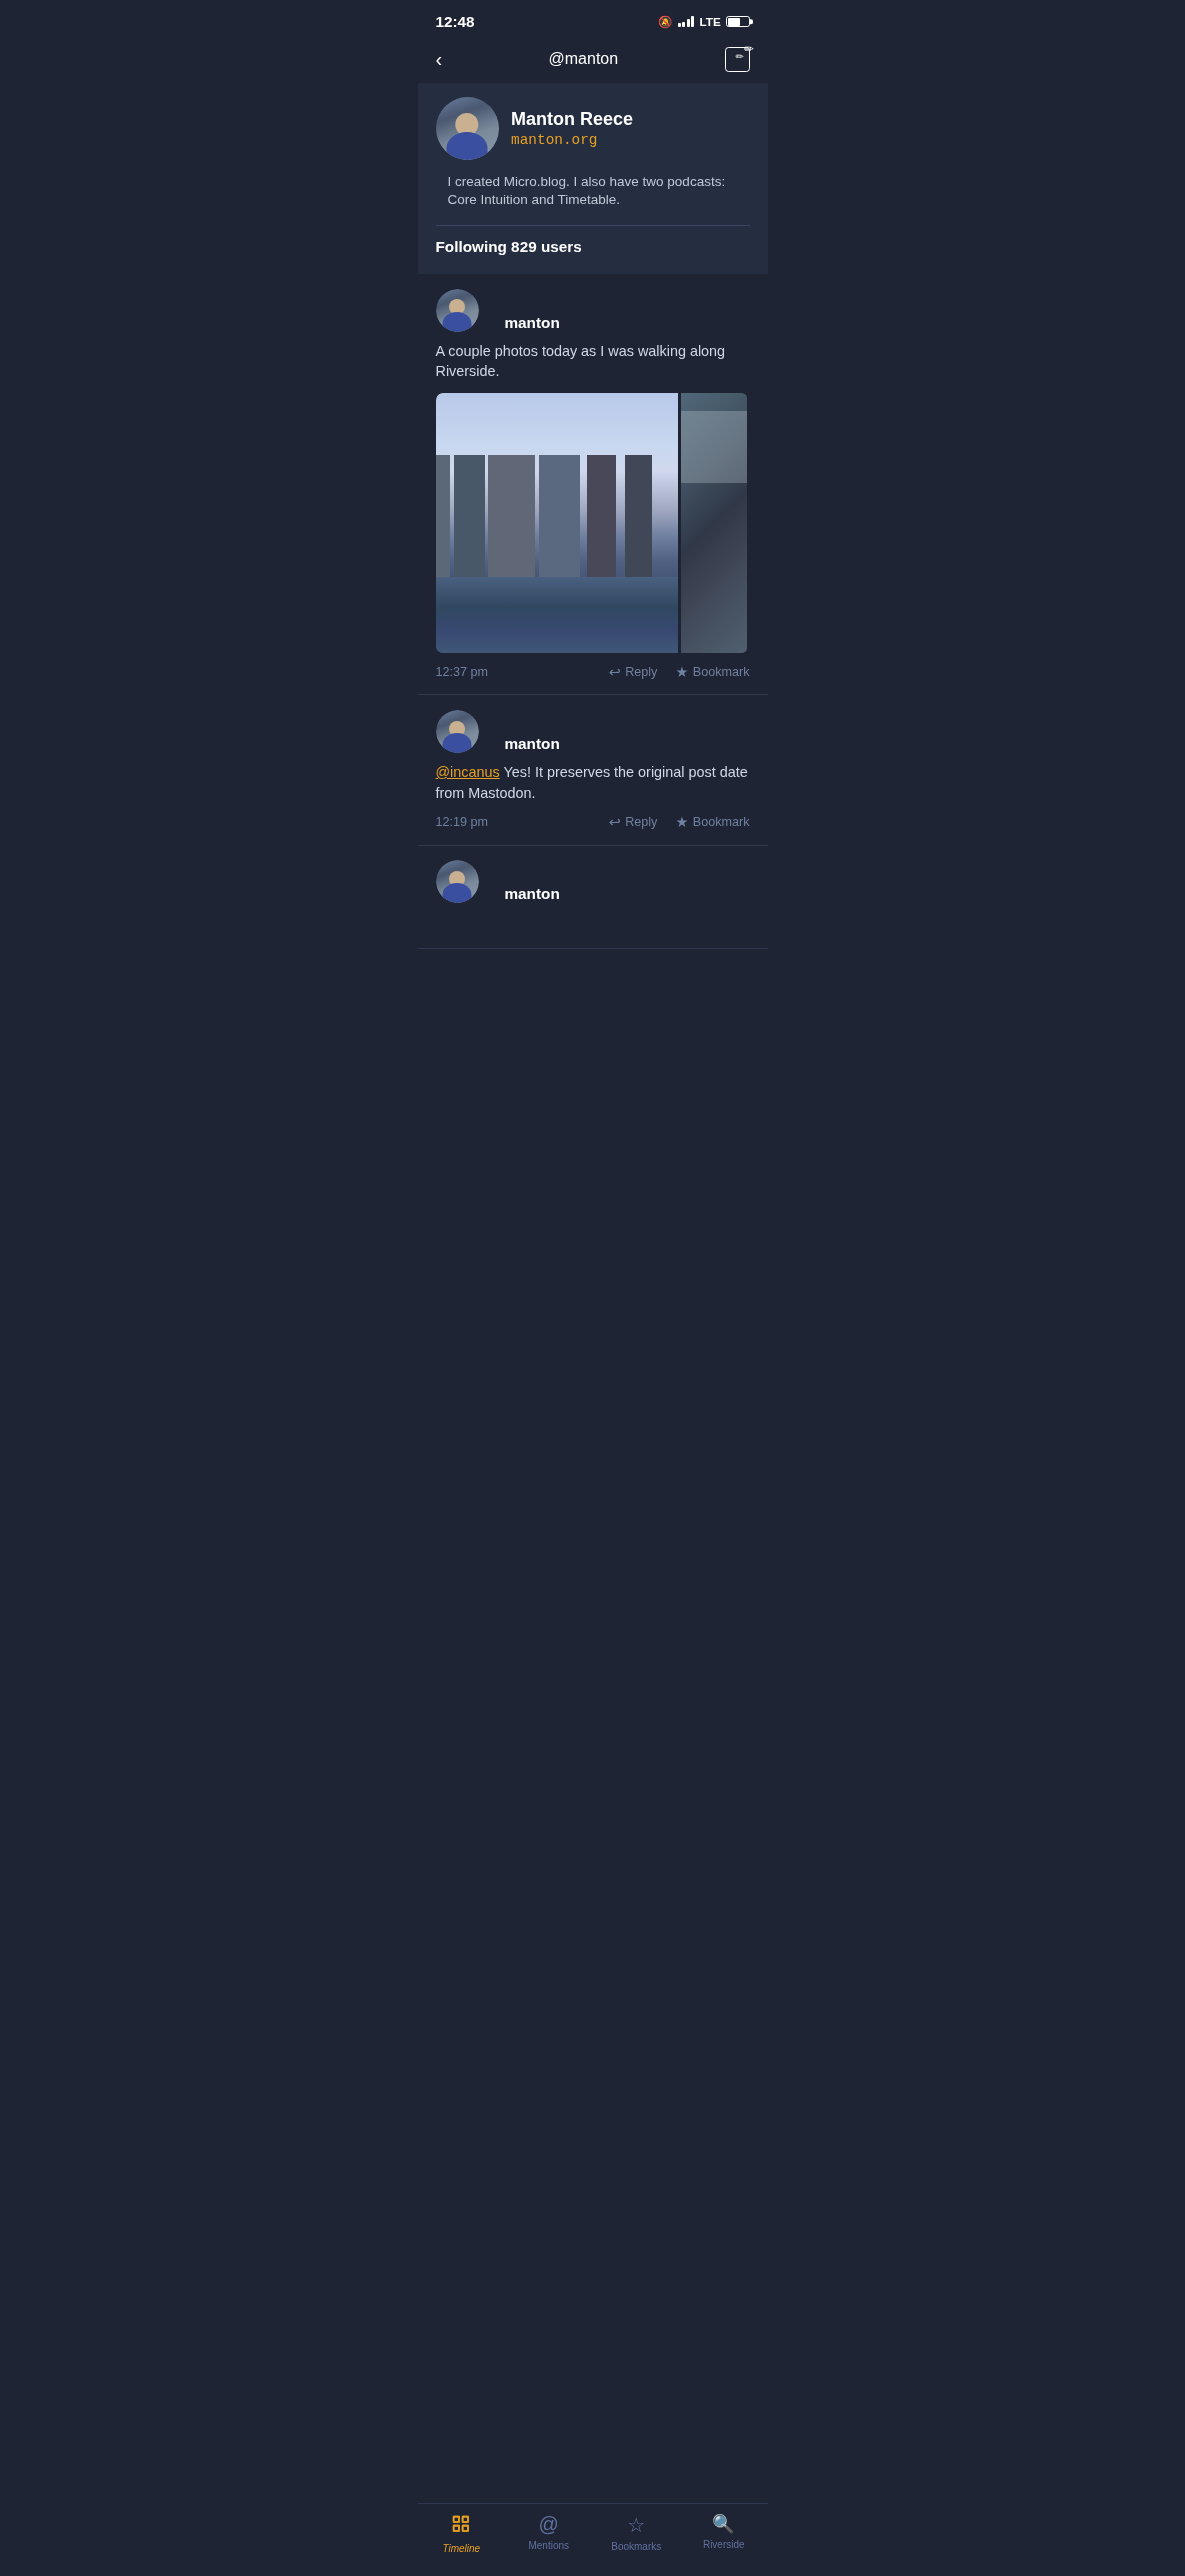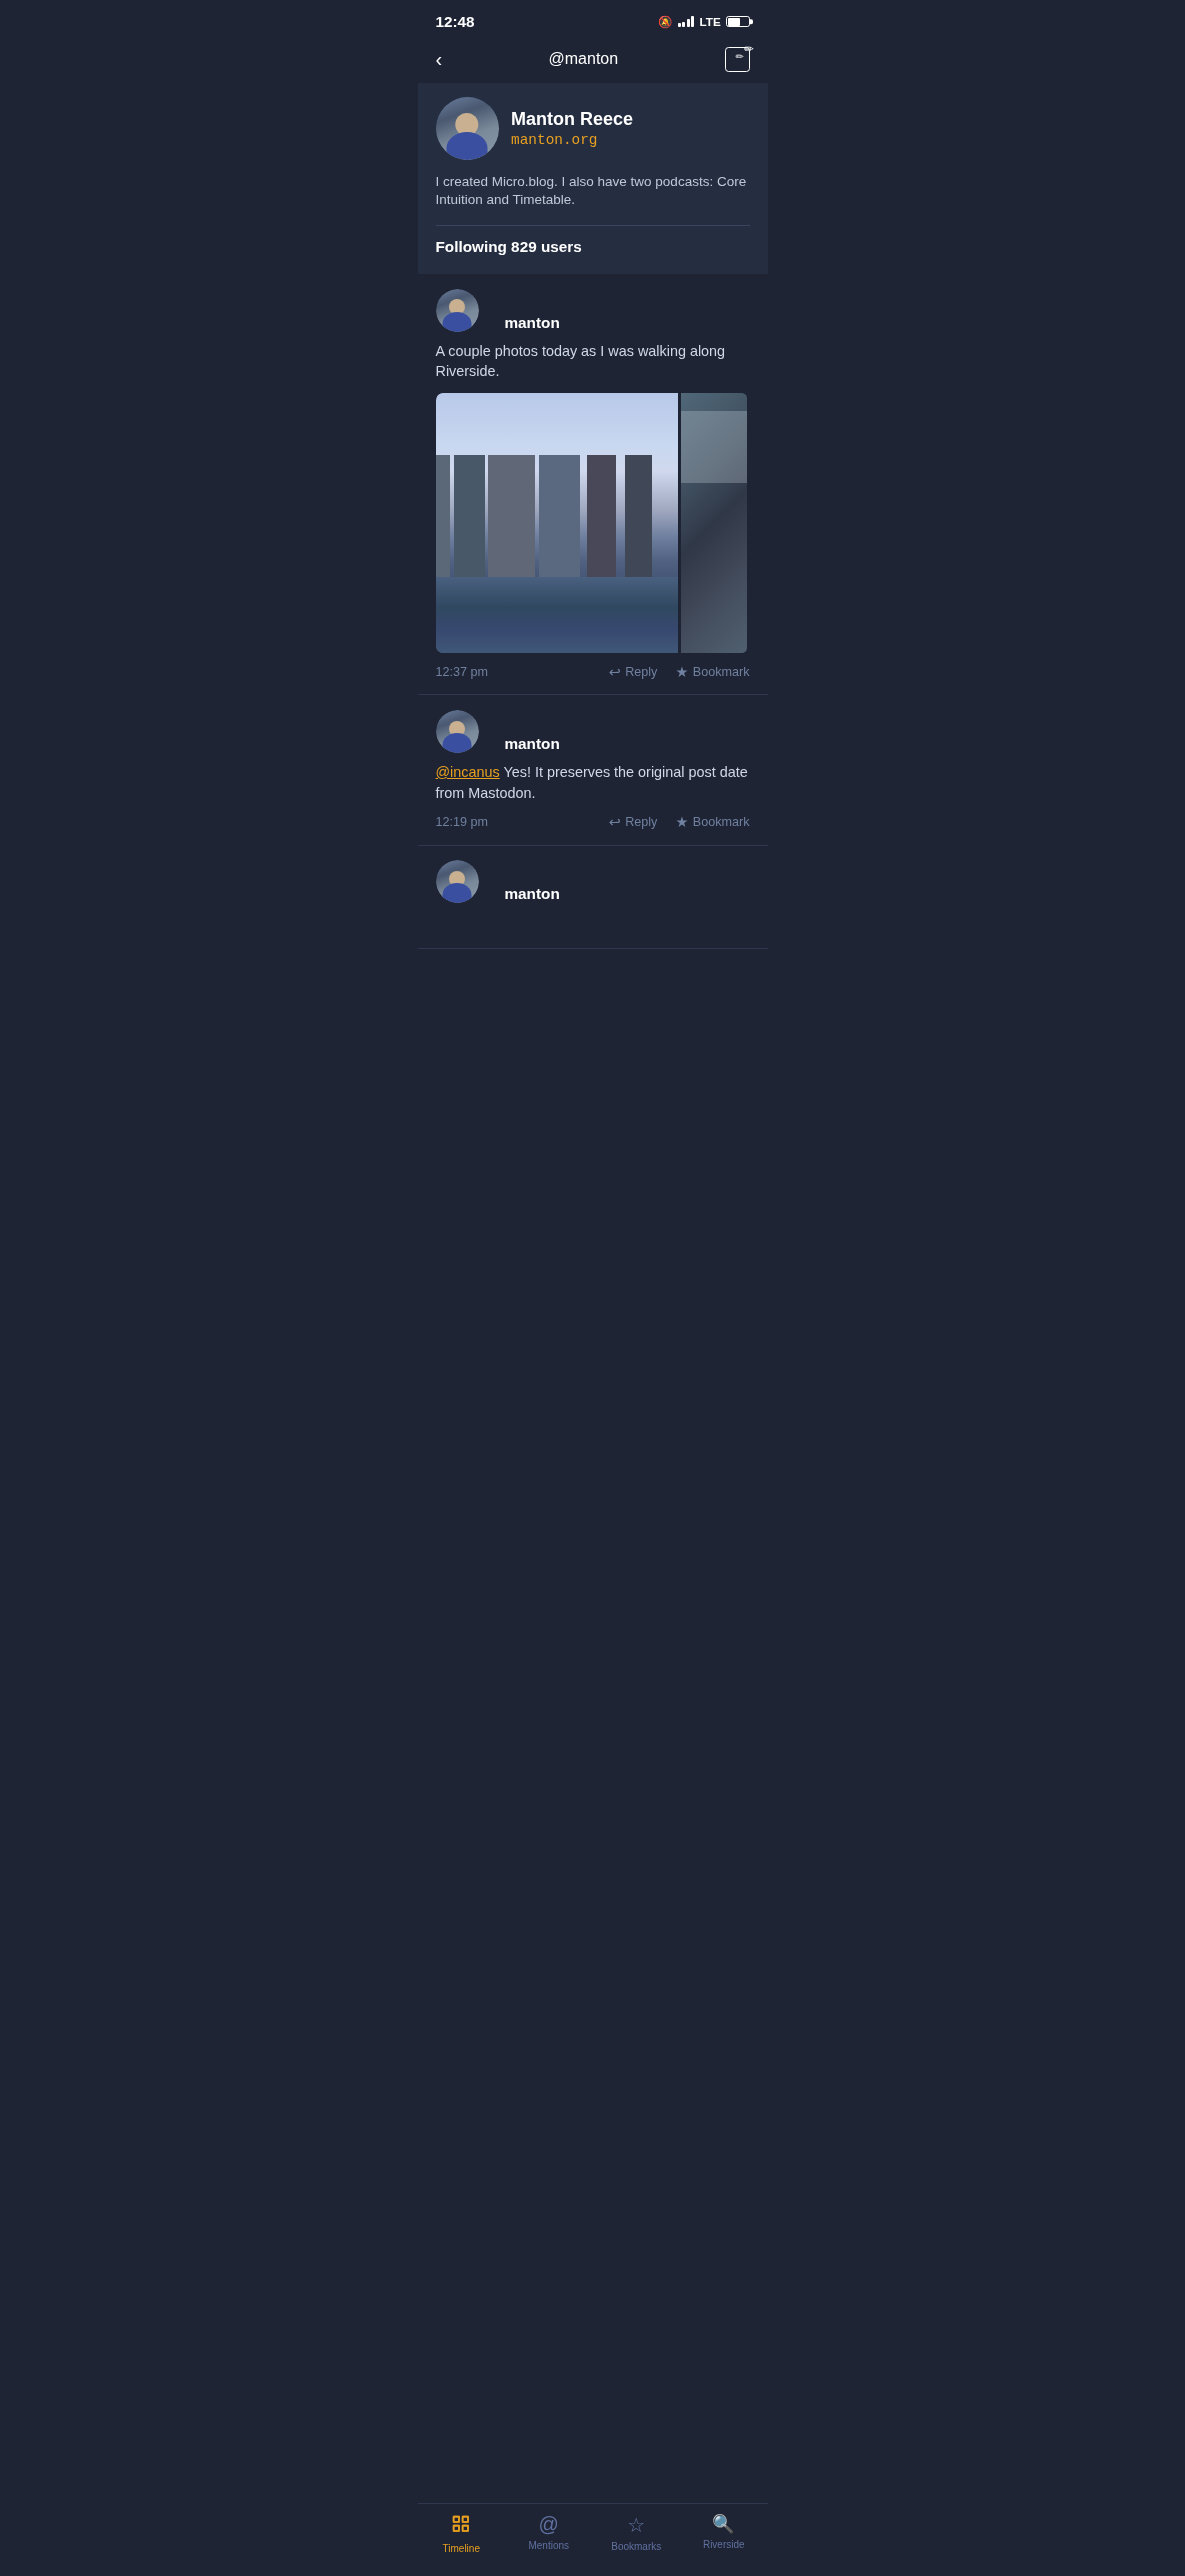--- a/index.html
+++ b/index.html
@@ -144,20 +144,21 @@
       color: #e8a020;
       font-size: 14.4px;
       text-decoration: none;
       font-family: Liberation Mono, monospace;
     }
     .profile-bio {
       font-size: 13.5px;
       color: #c0c8d8;
       line-height: 1.4;
       margin-bottom: 14.4px;
+      margin-left: 12px;
     }
     .divider {
       height: 0.9px;
       background-color: #3a4460;
       margin-bottom: 12.6px;
     }
     .following-count {
       font-size: 15.3px;
       font-weight: 600;
       color: #ffffff;
@@ -551,21 +552,21 @@
   <div class="nav-item active">
     <span class="nav-item-icon" style="color:#e8a020;">
       <svg width="21.6" height="21.6" viewBox="0 0 24 24" fill="none" xmlns="http://www.w3.org/2000/svg">
         <path d="M4 4h6v6H4zM14 4h6v6h-6zM4 14h6v6H4zM14 14h6v6h-6z" stroke="#e8a020" stroke-width="1.8" fill="none" rx="1"></path>
         <rect x="4" y="4" width="6" height="6" rx="1" stroke="#e8a020" stroke-width="1.8" fill="none"></rect>
         <rect x="14" y="4" width="6" height="6" rx="1" stroke="#e8a020" stroke-width="1.8" fill="none"></rect>
         <rect x="4" y="14" width="6" height="6" rx="1" stroke="#e8a020" stroke-width="1.8" fill="none"></rect>
         <rect x="14" y="14" width="6" height="6" rx="1" stroke="#e8a020" stroke-width="1.8" fill="none"></rect>
       </svg>
     </span>
-    <span class="nav-item-label" style="color:#e8a020;">Timeline</span>
+    <span class="nav-item-label" style="color:#e8a020;font-style:italic;">Timeline</span>
   </div>
   <div class="nav-item">
     <span class="nav-item-icon" style="color:#6070a0;font-size:20px;font-weight:400;">@</span>
     <span class="nav-item-label">Mentions</span>
   </div>
   <div class="nav-item">
     <span class="nav-item-icon" style="color:#6070a0;font-size:20px;">☆</span>
     <span class="nav-item-label">Bookmarks</span>
   </div>
   <div class="nav-item">

